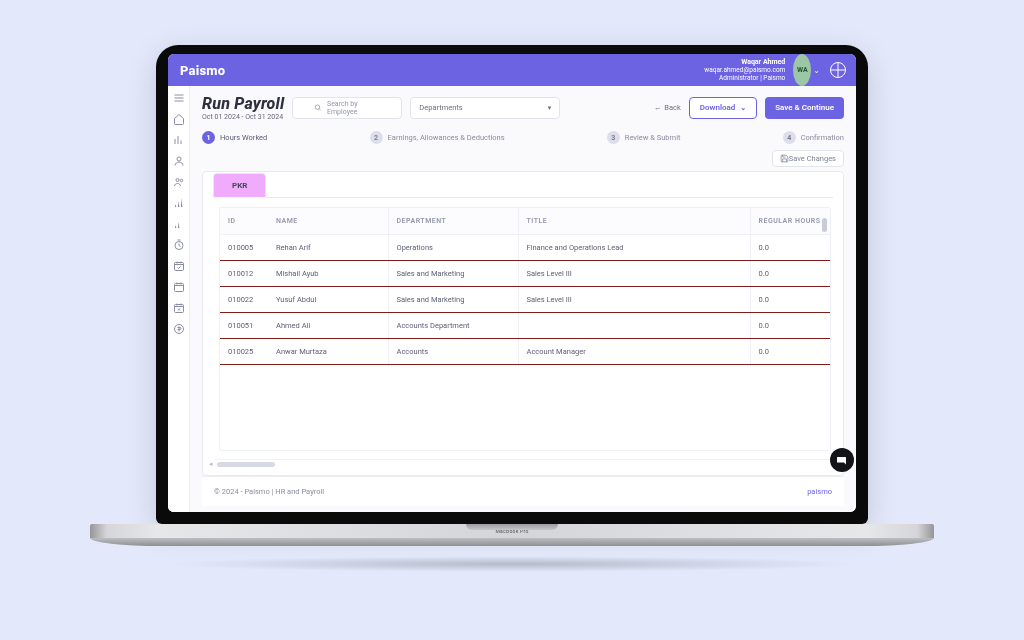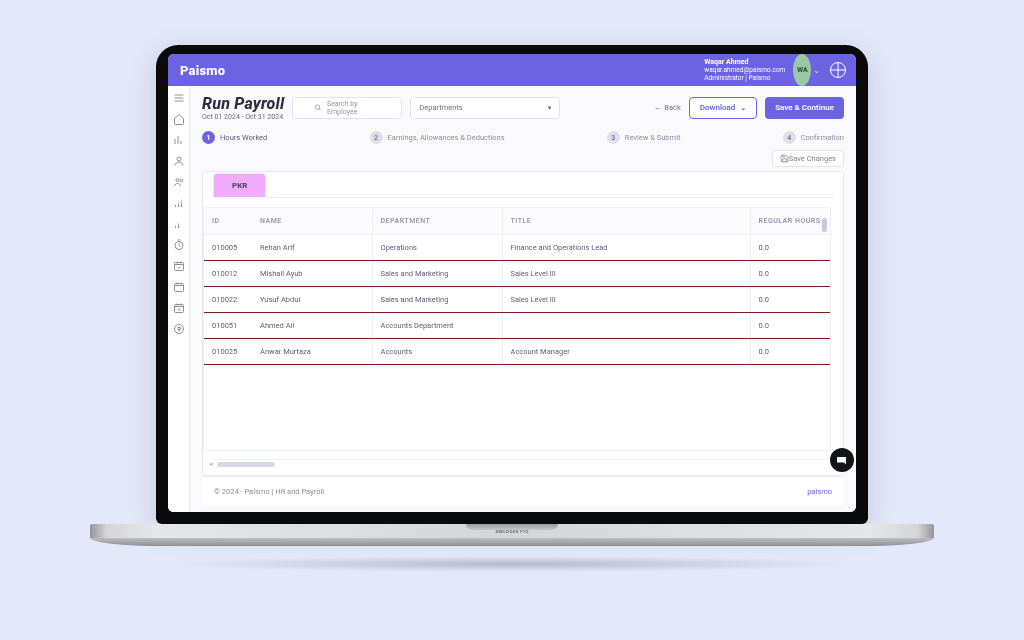--- a/index.html
+++ b/index.html
@@ -13,21 +13,21 @@
 .laptop-base { position: absolute; left: 50%; transform: translateX(-50%); top: 524px; width: 844px; height: 28px; }
 .base-top { height: 14px; background: linear-gradient(90deg,#969698 0%,#d6d6da 2%,#e6e7e9 8%,#d4d5d8 50%,#e6e7e9 92%,#d6d6da 98%,#969698 100%); border-radius: 2px 2px 0 0; text-align: center; font-size: 5px; color: #565659; line-height: 14px; letter-spacing: .3px;}
 .base-top .dip { position:absolute; left:50%; transform:translateX(-50%); top:0; width:92px; height:6px; background:linear-gradient(180deg,#9b9ca0,#c6c7ca); border-radius:0 0 8px 8px;}
 .base-bottom { height: 8px; background: linear-gradient(180deg,#bdbec2,#8f9094); border-radius: 0 0 90px 90px / 0 0 10px 10px; }
 .shadow { position:absolute; left:50%; transform:translateX(-50%); top:556px; width:700px; height:16px; background: radial-gradient(ellipse at center, rgba(0,0,0,0.20) 0%, rgba(0,0,0,0) 70%);}
 
 
 .topbar { background: #6C63E2; color: #fff; height: 32px; display: flex; align-items: center; padding: 0 10px 0 12px; }
 .logo { font-weight: 800; font-size: 13px; letter-spacing: .2px;}
 .spacer { flex: 1; }
-.userbox { text-align: left; font-size: 6.5px; line-height: 1.25; }
+.userbox { text-align: right; font-size: 6.5px; line-height: 1.25; }
 .userbox .uname { font-weight: 700; font-size: 7px;}
 .avatar { width: 18px; height: 32px; border-radius: 50%; background: #9CC7A7; color: #2b4d33; font-size: 7px; font-weight: 700; display:inline-flex; align-items:center; justify-content:center; margin-left:8px;}
 .chev { font-size: 8px; margin-left: 2px; opacity:.85;}
 .globe { width: 16px; height:16px; border:1.4px solid #fff; border-radius:50%; margin-left:10px; position:relative; display:inline-block;}
 .globe:before{content:"";position:absolute;top:0;bottom:0;left:50%;width:1px;background:#fff;transform:translateX(-.5px);}
 .globe:after{content:"";position:absolute;left:0;right:0;top:50%;height:1px;background:#fff;transform:translateY(-.5px);}
 
 .body { flex:1; display:flex; background:#fafafc; overflow:hidden;}
 .sidebar { width: 22px; background:#fff; border-right:1px solid #eceef3; display:flex; flex-direction:column; align-items:center; padding-top:6px; gap:9px;}
 .side-ic { width:12px; height:12px; color:#8a8ea3; display:flex; align-items:center; justify-content:center;}
@@ -53,21 +53,21 @@
 .step-spacer{ flex:1;}
 .savechg { margin-left:auto; font-size:7.5px; color:#7f829a; display:flex; align-items:center; gap:0; border:1px solid #e2e4ec; border-radius:4px; padding:3px 7px; background:#fff;}
 .savechg svg{width:9px;height:9px;stroke:currentColor;fill:none;stroke-width:2;}
 
 .card { border:1px solid #e7e9f2; border-radius:4px; background:#fff; margin-top:4px; flex:1; display:flex; flex-direction:column; overflow:hidden; padding:0;}
 .tabstrip { display:flex; padding: 0 10px;}
 .tab { font-size:8px; font-weight:700; color:#45475a; padding:7px 18px; border:1px solid #e7e9f2; border-bottom:1px solid #fff; border-radius:4px 4px 0 0; background:#f0abfc; position:relative; top:1px;}
 .tabline{flex:1; border-bottom:1px solid #e7e9f2; position:relative; top:1px;}
 .tabprefix{width:0; border-bottom:1px solid #e7e9f2; position:relative; top:1px;}
 
-.tbl-wrap{ margin:10px 12px 8px 0; border:1px solid #eef0f6; border-radius:2px; flex:1; overflow:hidden; position:relative;}
+.tbl-wrap{ margin:10px 12px 8px 16px; border:1px solid #eef0f6; border-radius:2px; flex:1; overflow:hidden; position:relative;}
 table { width:100%; border-collapse:collapse; font-size:7.5px; color:#5f6176;}
 th { text-align:left; font-weight:600; color:#9698ac; font-size:7px; letter-spacing:.5px; padding:9px 8px; border-bottom:1px solid #eef0f6; background:#fcfcfe;}
 td { padding:8px 8px; border-bottom:1px solid #7f1d1d;}
 th.sep, td.sep { border-left:1px solid #eef0f6;}
 .scroll-pill { position:absolute; right:3px; top:10px; width:5px; height:14px; background:#c9cbd8; border-radius:3px;}
 .hscroll { height:8px; border-top:1px solid #f1f2f8; position:relative; margin:0 12px 8px 12px;}
 .hscroll .thumb{position:absolute; left:2px; top:1.5px; width:58px; height:5px; background:#d7d9e4; border-radius:3px;}
 .hscroll .ar{position:absolute; top:0; font-size:7px; color:#b8bacb;}
 .hscroll .al{left:-6px;} .hscroll .arr{right:-6px;}
 

